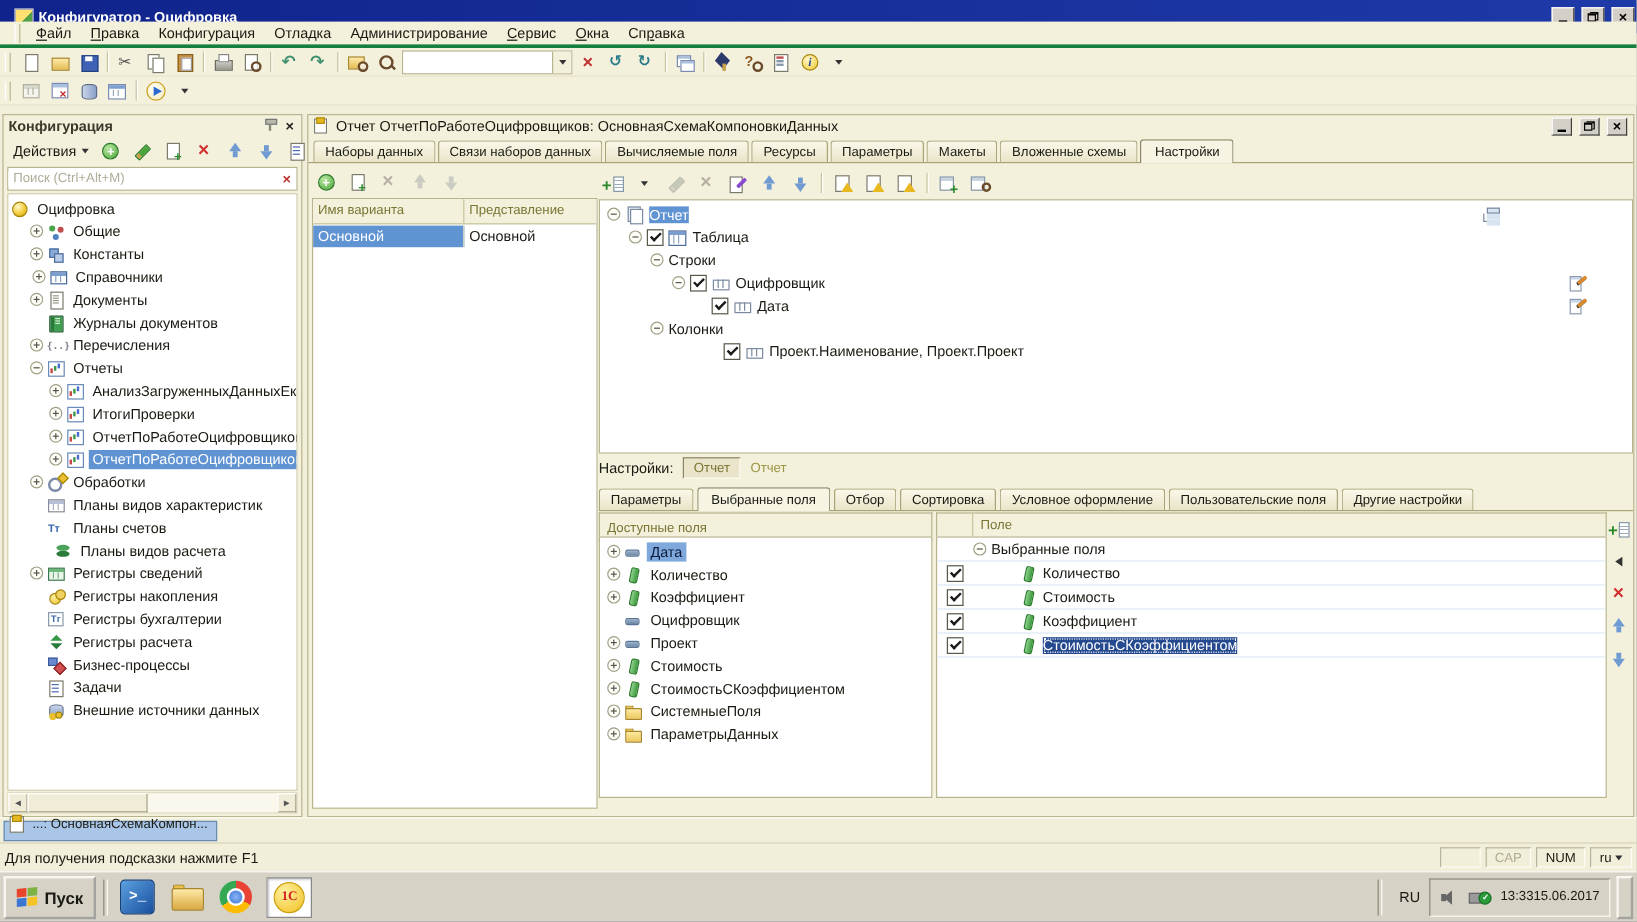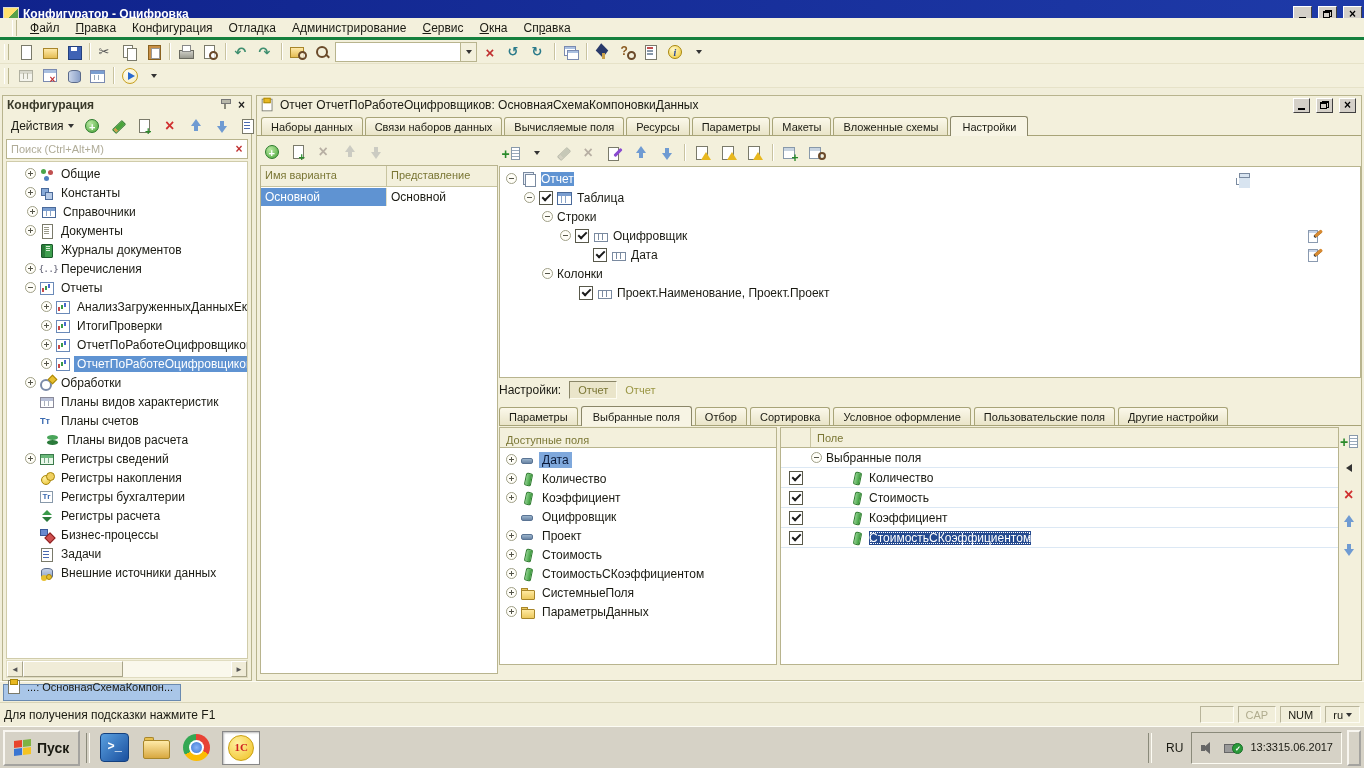--- a/index.html
+++ b/index.html
@@ -1,21 +1,21 @@
 <!DOCTYPE html>
 <html><head>
 <meta charset="utf-8">
 <style>
   html,body{margin:0;padding:0;background:#888}
   .screen{position:relative;width:1364px;height:768px;overflow:hidden;background:#f1eeda;
           font-family:"Liberation Sans",sans-serif;font-size:12px;color:#1a1a12}
   
   .titlebar{position:absolute;left:0;top:0;width:100%;height:28px;
     background:linear-gradient(90deg,#10238c,#1e3aa8);display:flex;align-items:center;gap:4px;
-    color:#fff;font-weight:bold;padding-left:3px;box-sizing:border-box}
+    color:#fff;font-weight:bold;padding-left:12px;box-sizing:border-box}
   .appicon{width:14px;height:13px;background:linear-gradient(135deg,#ffe070 0 55%,#58a048 55% 100%);
     border:1px solid #d8d8d8;flex:none}
   .titlebar .t{flex:1;white-space:nowrap;overflow:hidden}
   .winbtn{width:17px;height:14px;background:#d4d0c8;border:1px solid;border-color:#fff #404040 #404040 #fff;
     display:flex;align-items:center;justify-content:center;margin-right:2px;flex:none;position:relative}
   .g-min{width:7px;height:2px;background:#000;margin-top:7px}
   .g-rest{position:relative;width:9px;height:8px}
   .g-rest i{position:absolute;border:1px solid #000;border-top-width:2px;background:#d4d0c8;width:5px;height:4px;display:block}
   .g-rest i:first-child{right:0;top:0}.g-rest i:last-child{left:0;bottom:0}
   .g-close::before{content:"×";font:bold 12px/1 "Liberation Sans",sans-serif;color:#000}
@@ -454,20 +454,24 @@
           <span class="tbtn">
             <span class="pi pi-sort"></span>
           </span>
         </span>
     </div>
     <div class="cp-search">
       <input placeholder="Поиск (Ctrl+Alt+M)" style="">
       <span class="sx">×</span>
     </div>
     <div class="cp-tree" id="config-tree">
+        <div class="trow" style="padding-left: 2px;">
+          <span class="i i-root"></span>
+          <span class="lbl">Оцифровка</span>
+        </div>
         <div class="trow" style="padding-left: 18px;">
           <span class="exp plus"></span>
           <span class="i i-common"></span>
           <span class="lbl">Общие</span>
         </div>
         <div class="trow" style="padding-left: 18px;">
           <span class="exp plus"></span>
           <span class="i i-const"></span>
           <span class="lbl">Константы</span>
         </div>
@@ -709,21 +713,21 @@
             <span class="exp-sp"></span>
             <span class="cb"></span>
             <span class="i i-group"></span>
             <span class="lbl">Дата</span>
             <span class="i i-paint marker"></span>
           </div>
           <div class="srow" style="padding-left: 42px;">
             <span class="exp minus"></span>
             <span class="lbl">Колонки</span>
           </div>
-          <div class="srow" style="padding-left: 64px; align-items: center;">
+          <div class="srow" style="padding-left: 88px; align-items: center;">
             <span class="exp-sp"></span>
             <span class="cb"></span>
             <span class="i i-group"></span>
             <span class="lbl">Проект.Наименование, Проект.Проект</span>
           </div>
         </div>
     </div>
 
     <div class="settings-bar">
       <b style="font-weight:normal">Настройки:</b>

